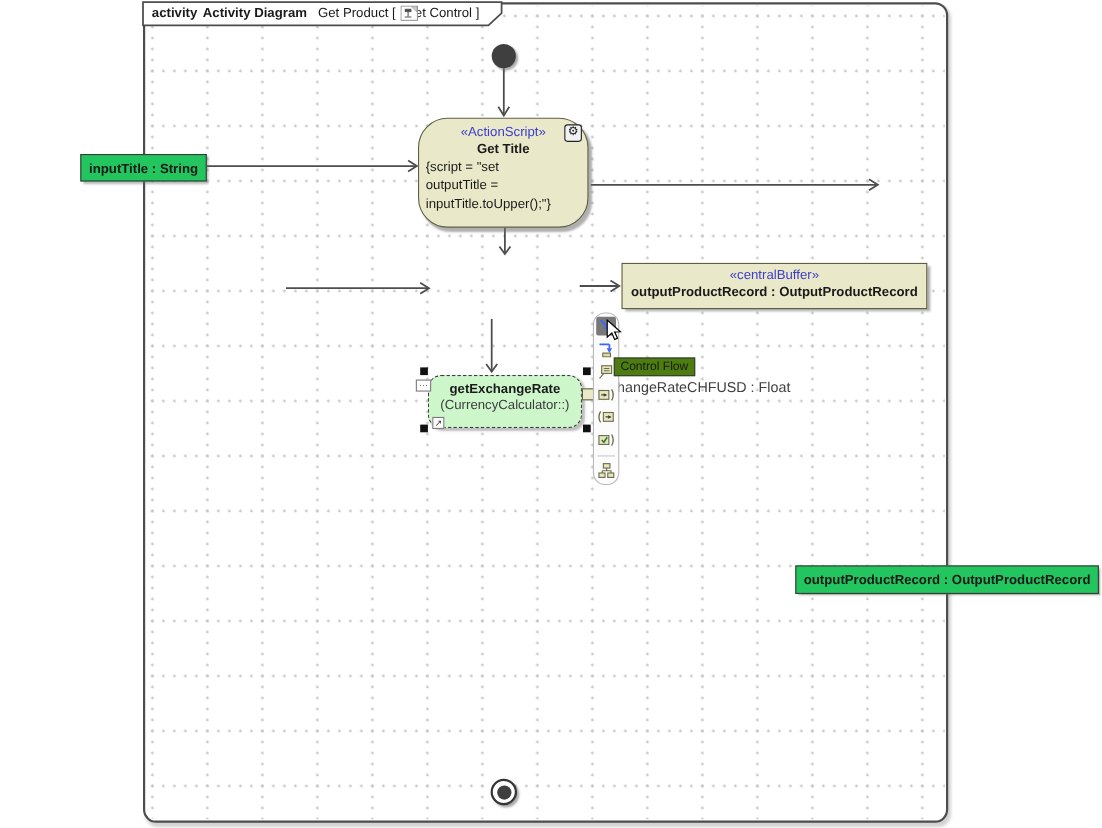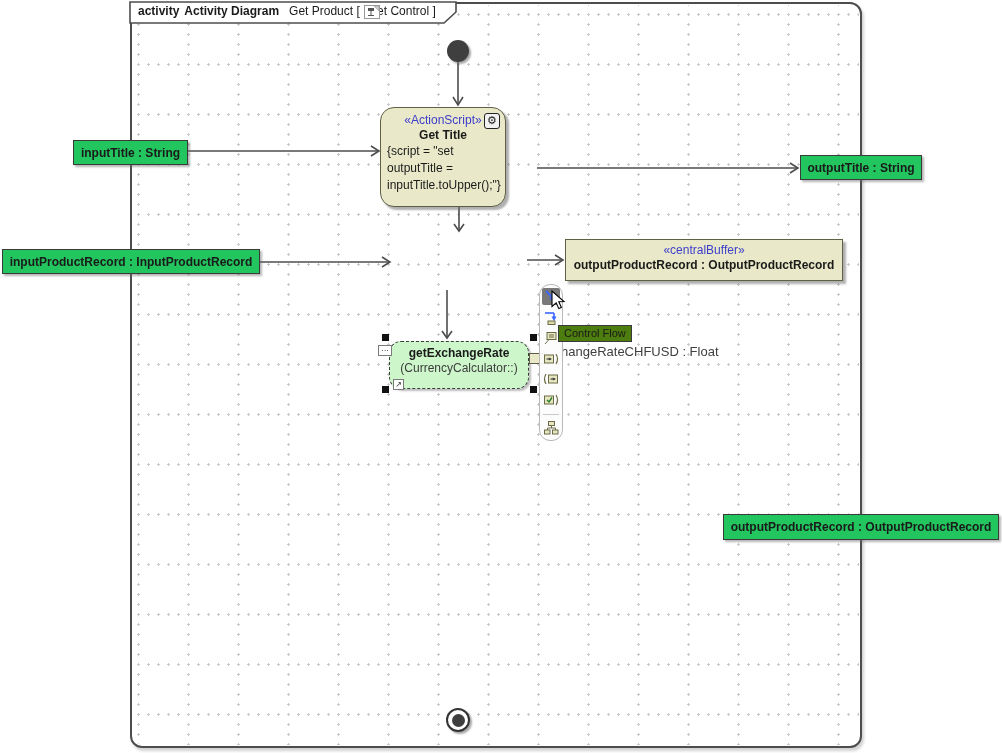--- a/index.html
+++ b/index.html
@@ -140,21 +140,21 @@
       <path d="M447,290 L447,337"></path>
       <path d="M442,331 L447,338 L452,331"></path>
 
       <path d="M545,358 L551,358"></path>
       <path d="M547,354 L552,358 L547,362"></path>
     </g>
   </svg>
 
   <div class="initial-node"></div>
 
-  <div class="node action" style="left:380px; top:107px; width:126px; height:100px;">
+  <div class="node action" style="left:380px; top:107px; width:155px; height:100px;border-radius:27px;">
     <div class="stereo" style="padding-top:5px;">«ActionScript»</div>
     <div class="nname">Get Title</div>
     <div class="script">{script = "set</div>
     <div class="script">outputTitle =</div>
     <div class="script">inputTitle.toUpper();"}</div>
     <div class="corner-icon">⚙</div>
   </div>
 
 
   <div class="node buffer" style="left:565px; top:239px; width:278px; height:42px;">
@@ -171,22 +171,20 @@
   <div class="handle" style="left:530px; top:334px;"></div>
   <div class="handle" style="left:382px; top:386px;"></div>
   <div class="handle" style="left:530px; top:386px;"></div>
 
   <div class="mini-btn" style="left:378px; top:345px; width:14px; height:11px;">···</div>
   <div class="mini-btn" style="left:393px; top:379px; width:11px; height:11px;">↗</div>
 
   <div class="pin"></div>
 
   <div class="param" style="left:73px; top:140px; width:115px; height:25px;">inputTitle : String</div>
-  <div class="param" style="left:800px; top:155px; width:122px; height:25px;">outputTitle : String</div>
-  <div class="param" style="left:2px; top:249px; width:258px; height:25px;">inputProductRecord : InputProductRecord</div>
   <div class="param" style="left:723px; top:514px; width:276px; height:26px;">outputProductRecord : OutputProductRecord</div>
 
   <div class="pin-label">hangeRateCHFUSD : Float</div>
 
   <div class="final-node">
     <div class="dot"></div>
   </div>
 
   <div class="sm-toolbar">
     <div class="sm-btn sel">

